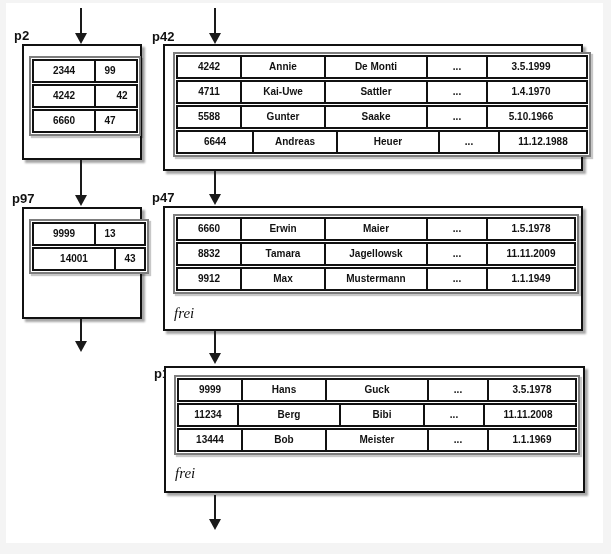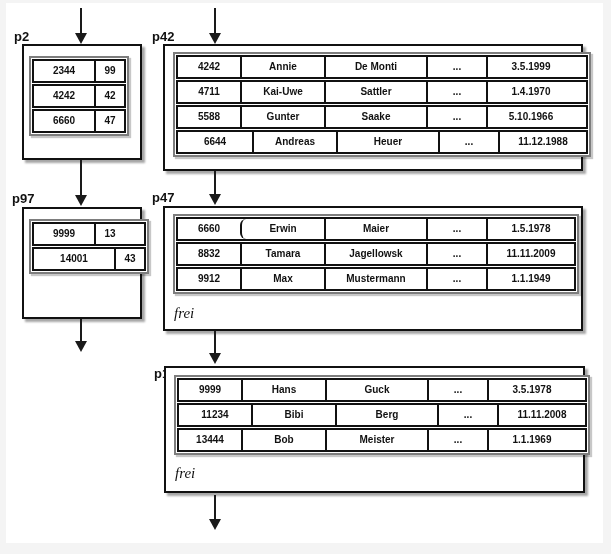--- a/index.html
+++ b/index.html
@@ -63,30 +63,30 @@
 
   <div class="arrow" style="left:75px; top:8px; height:36px;">
     <div class="shaft"></div>
     <div class="head"></div>
   </div>
   <div class="arrow" style="left:209px; top:8px; height:36px;">
     <div class="shaft"></div>
     <div class="head"></div>
   </div>
 
-  <div class="page-label" style="left:14px; top:29px;">p2</div>
+  <div class="page-label" style="left:14px; top:29px;font-family:Liberation Mono, monospace;">p2</div>
   <div class="page-box" style="left:22px; top:44px; width:120px; height:116px;"></div>
   <div class="tbl" style="left:29px; top:56px;">
       <div class="trow">
         <div class="tcell" style="width: 60px;">2344</div>
         <div class="tcell" style="width: 28px;">99</div>
       </div>
       <div class="trow">
         <div class="tcell" style="width: 60px;">4242</div>
-        <div class="tcell" style="width: 28px;">42</div>
+        <div class="tcell" style="width: 28px; padding-left: 12px;">42</div>
       </div>
       <div class="trow">
         <div class="tcell" style="width: 60px;">6660</div>
         <div class="tcell" style="width: 28px;">47</div>
       </div>
     </div>
 
   <div class="page-label" style="left:152px; top:29px;">p42</div>
   <div class="page-box" style="left:163px; top:44px; width:420px; height:127px;"></div>
   <div class="tbl" style="left:173px; top:52px;">
@@ -141,21 +141,21 @@
         <div class="tcell" style="width: 80px; border-radius: 9px;">14001</div>
         <div class="tcell" style="width: 28px;">43</div>
       </div>
     </div>
 
   <div class="page-label" style="left:152px; top:190px;">p47</div>
   <div class="page-box" style="left:163px; top:206px; width:420px; height:125px;"></div>
   <div class="tbl" style="left:173px; top:214px;">
       <div class="trow">
         <div class="tcell" style="width: 62px;">6660</div>
-        <div class="tcell" style="width: 82px; border-radius: 6px;">Erwin</div>
+        <div class="tcell" style="width: 82px;">Erwin</div>
         <div class="tcell" style="width: 100px;">Maier</div>
         <div class="tcell" style="width: 58px;">...</div>
         <div class="tcell" style="width: 86px;">1.5.1978</div>
       </div>
       <div class="trow">
         <div class="tcell" style="width: 62px;">8832</div>
         <div class="tcell" style="width: 82px;">Tamara</div>
         <div class="tcell" style="width: 100px;">Jagellowsk</div>
         <div class="tcell" style="width: 58px;">...</div>
         <div class="tcell" style="width: 86px;">11.11.2009</div>
@@ -184,23 +184,23 @@
   <div class="page-box" style="left:164px; top:366px; width:421px; height:127px;"></div>
   <div class="tbl" style="left:174px; top:375px;">
       <div class="trow">
         <div class="tcell" style="width: 62px;">9999</div>
         <div class="tcell" style="width: 82px;">Hans</div>
         <div class="tcell" style="width: 100px;">Guck</div>
         <div class="tcell" style="width: 58px;">...</div>
         <div class="tcell" style="width: 86px;">3.5.1978</div>
       </div>
       <div class="trow">
-        <div class="tcell" style="width: 72px;">11234</div>
+        <div class="tcell" style="width: 58px;">11234</div>
+        <div class="tcell" style="width: 100px;">Berg</div>
         <div class="tcell" style="width: 82px;">Bibi</div>
-        <div class="tcell" style="width: 100px;">Berg</div>
         <div class="tcell" style="width: 58px;">...</div>
         <div class="tcell" style="width: 86px;">11.11.2008</div>
       </div>
       <div class="trow">
         <div class="tcell" style="width: 62px;">13444</div>
         <div class="tcell" style="width: 82px;">Bob</div>
         <div class="tcell" style="width: 100px;">Meister</div>
         <div class="tcell" style="width: 58px;">...</div>
         <div class="tcell" style="width: 86px;">1.1.1969</div>
       </div>

